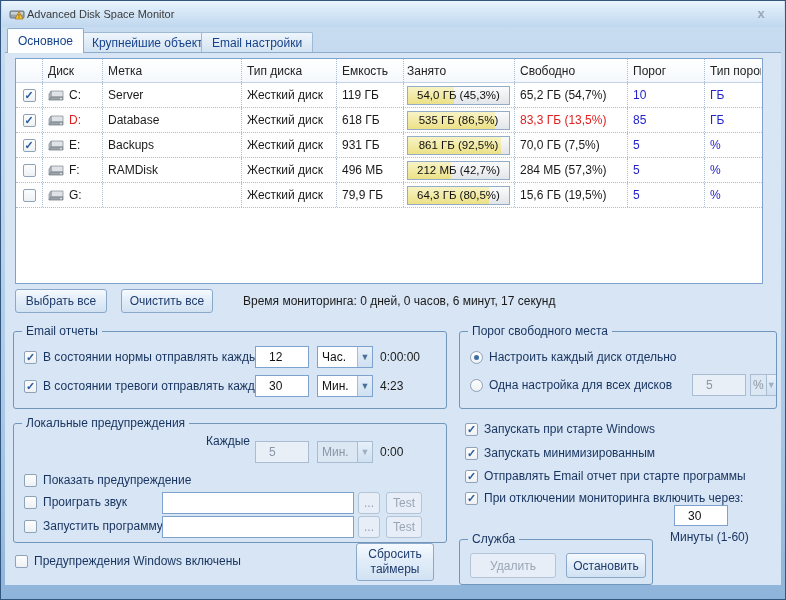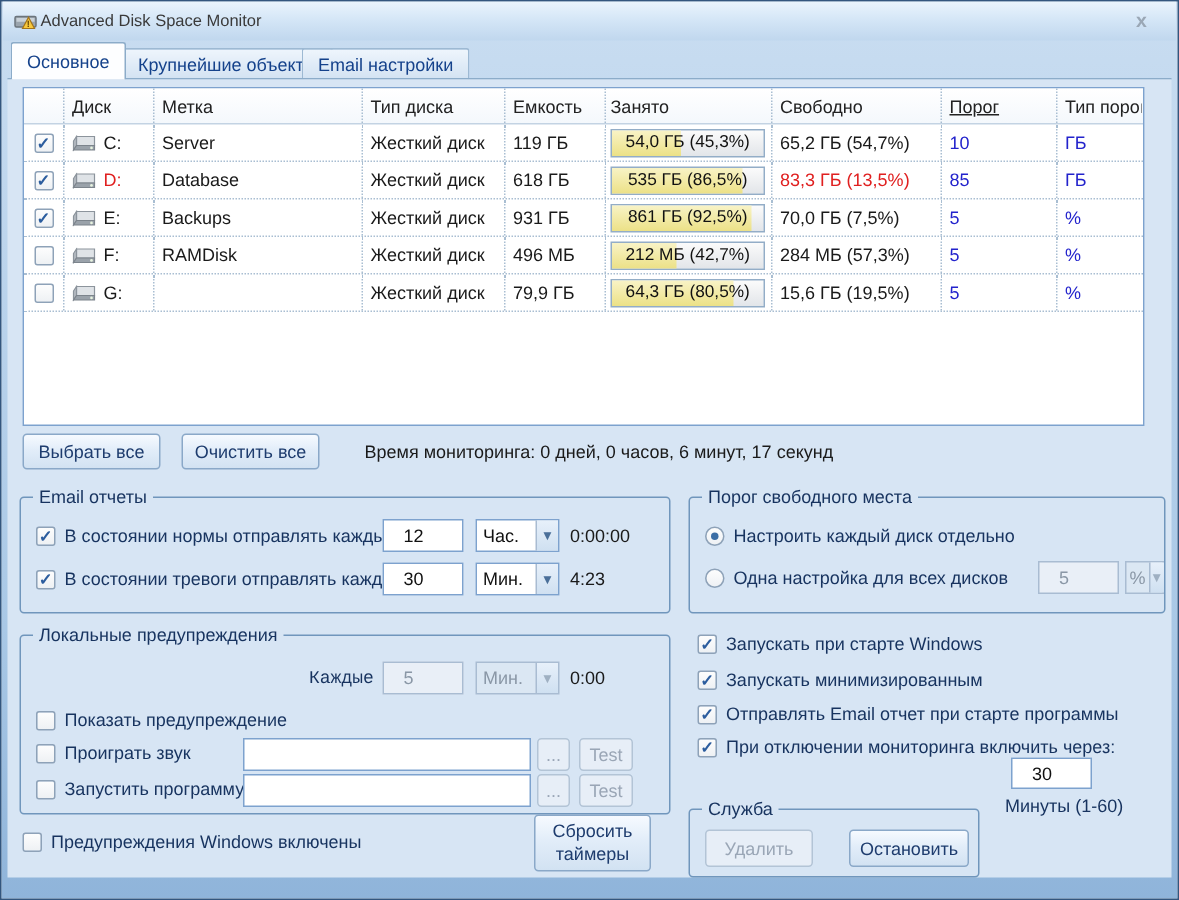--- a/index.html
+++ b/index.html
@@ -121,21 +121,21 @@
 
     <div class="disk-table">
       <div class="tr head">
         <div class="td c-check"></div>
         <div class="td c-disk">Диск</div>
         <div class="td c-label">Метка</div>
         <div class="td c-type">Тип диска</div>
         <div class="td c-cap">Емкость</div>
         <div class="td c-used">Занято</div>
         <div class="td c-free">Свободно</div>
-        <div class="td c-thr" style="color:#222;text-decoration:underline;">Порог</div>
+        <div class="td c-thr" style="color:#222;">Порог</div>
         <div class="td c-thrt" style="color:#222;">Тип порога</div>
       </div>
       <div>
       <div class="tr">
         <div class="td c-check">
               <span class="cb checked">✓</span>
             </div>
         <div class="td c-disk">
           <span style="display:inline-flex;">
             <svg width="16" height="11" viewBox="0 0 16 11">
@@ -304,21 +304,21 @@
       <div class="select abs" style="left:303px; top:43px; width:56px; height:22px;">
         <span class="sel-val">Мин.</span>
         <span class="sel-btn">▼</span>
       </div>
       <div class="abs time-text" style="left:366px; top:47px;">4:23</div>
     </div>
 
     <div class="group" style="left:8px; top:370px; width:434px; height:120px;">
       <div class="group-label">Локальные предупреждения</div>
 
-      <div class="abs static-text" style="left:192px; top:21px;font-family:Liberation Mono, monospace;">Каждые</div>
+      <div class="abs static-text" style="left:192px; top:10px;">Каждые</div>
       <div class="tinput disabled abs" style="left:241px; top:17px; width:54px; height:22px;">5</div>
       <div class="select disabled abs" style="left:303px; top:17px; width:56px; height:22px;">
         <span class="sel-val">Мин.</span>
         <span class="sel-btn">▼</span>
       </div>
       <div class="abs time-text" style="left:366px; top:21px;">0:00</div>
 
       <div class="cb-row abs" style="left:10px; top:49px;">
         <span class="cb"></span>
         <span>Показать предупреждение</span>
@@ -378,18 +378,18 @@
     </div>
     <div class="cb-row abs" style="left:460px; top:438px;">
       <span class="cb checked">✓</span>
       <span>При отключении мониторинга включить через:</span>
     </div>
     <div class="tinput abs" style="left:669px; top:452px; width:54px; height:21px;">30</div>
     <div class="abs static-text" style="left:665px; top:477px;">Минуты (1-60)</div>
 
     <div class="group" style="left:454px; top:486px; width:194px; height:46px;">
       <div class="group-label">Служба</div>
-      <div class="btn disabled abs" style="left:10px; top:13px; width:72px; height:25px;">Удалить</div>
+      <div class="btn disabled abs" style="left:10px; top:13px; width:86px; height:25px;">Удалить</div>
       <div class="btn abs" style="left:106px; top:13px; width:80px; height:25px;">Остановить</div>
     </div>
 
   </div>
 </div>
 
 </body></html>

